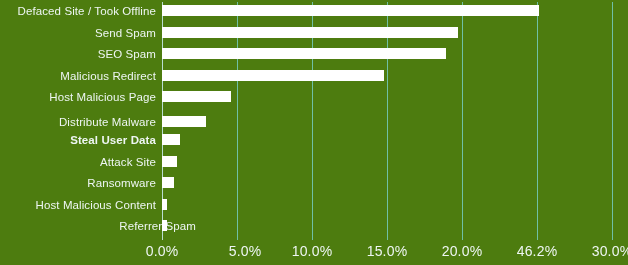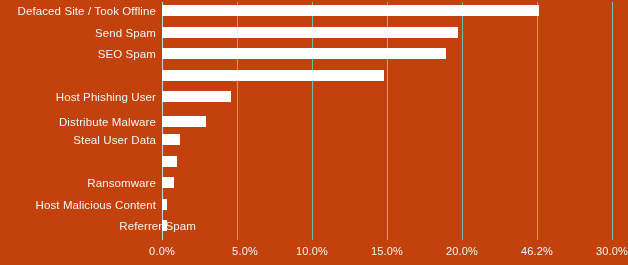--- a/index.html
+++ b/index.html
@@ -10,21 +10,21 @@
     width: 628px;
     height: 265px;
     background: #17936e;
     font-family: "Liberation Sans", sans-serif;
     overflow: hidden;
   }
   #chart-root {
     position: relative;
     width: 628px;
     height: 265px;
-    background: #c2410c;
+    background: #4d7c0f;
   }
   .plot-area {
     position: absolute;
     left: 0;
     top: 0;
     width: 628px;
     height: 265px;
   }
   .gridline {
     position: absolute;
@@ -61,21 +61,21 @@
     height: 11px;
     background: #ffffff;
   }
   .tick-label {
     position: absolute;
     top: 243px;
     width: 60px;
     margin-left: -30px;
     text-align: center;
     color: #eef6f3;
-    font-size: 11px;
+    font-size: 14px;
     line-height: 16px;
     letter-spacing: 0.2px;
     white-space: nowrap;
   }
 </style>
 </head>
 <body>
 
 <div id="chart-root">
   <div class="plot-area">
@@ -95,35 +95,37 @@
         </div>
         <div class="bar-row" style="top: 24.5px;">
           <div class="bar-label">Send Spam</div>
           <div class="bar" style="width: 295.5px;"></div>
         </div>
         <div class="bar-row" style="top: 46px;">
           <div class="bar-label">SEO Spam</div>
           <div class="bar" style="width: 283.5px;"></div>
         </div>
         <div class="bar-row" style="top: 67.5px;">
+          <div class="bar-label">Malicious Redirect</div>
           <div class="bar" style="width: 222px;"></div>
         </div>
         <div class="bar-row" style="top: 89px;">
-          <div class="bar-label">Host Phishing User</div>
+          <div class="bar-label">Host Malicious Page</div>
           <div class="bar" style="width: 69px;"></div>
         </div>
         <div class="bar-row" style="top: 114px;">
           <div class="bar-label">Distribute Malware</div>
           <div class="bar" style="width: 43.5px;"></div>
         </div>
-        <div class="bar-row" style="top: 132px;">
+        <div class="bar-row" style="top: 132px; font-weight: bold;">
           <div class="bar-label">Steal User Data</div>
           <div class="bar" style="width: 18px;"></div>
         </div>
         <div class="bar-row" style="top: 153.5px;">
+          <div class="bar-label">Attack Site</div>
           <div class="bar" style="width: 15px;"></div>
         </div>
         <div class="bar-row" style="top: 175px;">
           <div class="bar-label">Ransomware</div>
           <div class="bar" style="width: 12px;"></div>
         </div>
         <div class="bar-row" style="top: 196.5px;">
           <div class="bar-label">Host Malicious Content</div>
           <div class="bar" style="width: 5.25px;"></div>
         </div>

